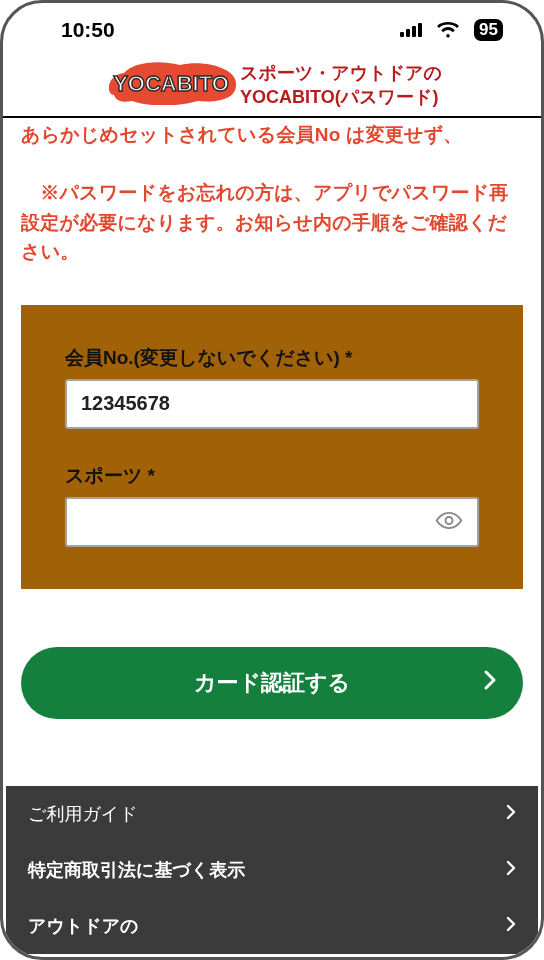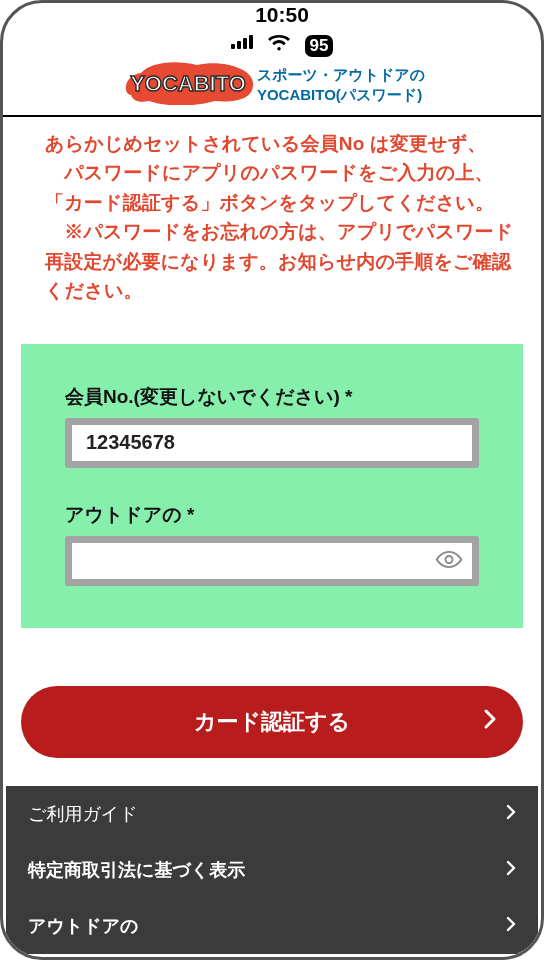--- a/index.html
+++ b/index.html
@@ -4,62 +4,62 @@
 <style>
   * { box-sizing: border-box; margin: 0; padding: 0; }
   html, body { width: 544px; height: 960px; font-family: -apple-system, "Hiragino Sans", "Hiragino Kaku Gothic ProN", Meiryo, sans-serif; }
   .device {
     width: 544px; height: 960px; position: relative;
     border: 3px solid #555; border-radius: 42px; overflow: hidden;
     background: #fff;
   }
   .status-bar {
     height: 54px; display: flex; align-items: center; justify-content: space-between;
-    padding: 0 38px 0 58px; font-weight: 600; font-size: 21px; flex-direction: column;
+    padding: 0 38px 0 58px; font-weight: 600; font-size: 21px;
   }
-  .status-right { display: flex; align-items: flex-start; gap: 15px; }
+  .status-right { display: flex; align-items: center; gap: 15px; }
   .signal-icon, .wifi-icon { display: inline-flex; }
   .battery-badge {
     background: #000; color: #fff; border-radius: 7px; padding: 1px 5px;
     font-size: 17px; font-weight: 700; display: inline-flex; align-items: center;
   }
   .header {
     display: flex; align-items: center; justify-content: center; gap: 0;
     padding: 4px 6px 6px; border-bottom: 2px solid #000;
   }
   .logo {
     position: relative;
   }
   .logo-shape {
     width: 138px; height: 44px;
   }
-  .header-tag { font-size: 15px; line-height: 1.35; color: #0369a1; font-weight: 600; }
+  .header-tag { font-size: 18px; line-height: 1.35; color: #b91c1c; font-weight: 600; }
   .content { padding: 0 18px; }
   .notice {
     color: #E2472F; font-size: 19px; line-height: 1.55; font-weight: 600;
-    padding-top: 12px; letter-spacing: .2px; margin-left: 24px;
+    padding-top: 2px; letter-spacing: .2px;
   }
   .form-card {
-    background: #86efac; margin-top: 38px; padding: 40px 44px 42px;
+    background: #a16207; margin-top: 38px; padding: 40px 44px 42px;
   }
   .field-label { font-weight: 700; font-size: 19px; margin-bottom: 8px; color:#111;}
   .field-input {
-    width: 100%; height: 50px; border: 7px solid #a3a3a3; border-radius: 3px;
+    width: 100%; height: 50px; border: 2px solid #a3a3a3; border-radius: 3px;
     background: #fff; font-size: 20px; padding: 8px 14px; font-weight: 600;
     color:#222;
   }
   .field-wrap { position: relative; }
   .eye-btn {
     position: absolute; right: 10px; top: 50%; transform: translateY(-50%);
     background: none; border: none; padding: 6px; cursor: pointer; color:#777;
   }
   .gap { height: 34px; }
   .submit-btn {
     margin: 58px 0 0; width: 100%; height: 72px; border: none; border-radius: 36px;
-    background: #b91c1c; color: #fff; font-size: 22px; font-weight: 600;
+    background: #15803d; color: #fff; font-size: 22px; font-weight: 600;
     display: flex; align-items: center; justify-content: center; position: relative;
     cursor: pointer;
   }
   .submit-chevron { position: absolute; right: 26px; top: 50%; transform: translateY(-50%); color:#fff; }
   .footer {
     position: absolute; left: 3px; right: 3px; bottom: 3px;
     background: #3B3B3B; color: #fff;
   }
   .footer-item {
     height: 56px; display: flex; align-items: center; justify-content: space-between;
@@ -104,31 +104,31 @@
     </span>
     <div class="header-tag">
       <div>スポーツ・アウトドアの</div>
       <div>YOCABITO(パスワード)</div>
     </div>
   </div>
 
   <div class="content">
     <div class="notice">
       <span>あらかじめセットされている会員No は変更せず、</span><br>
-      <span>　パスワードにアプリのパスワードをご入力の上、「カード認証する」ボタンをタップしてください。</span><br>
+      <br>
       <span>　※パスワードをお忘れの方は、アプリでパスワード再設定が必要になります。お知らせ内の手順をご確認ください。</span>
     </div>
 
     <div class="form-card">
       <div class="field-label">会員No.(変更しないでください) *</div>
       <div class="field-wrap">
         <input class="field-input" type="text" value="12345678" style="">
       </div>
       <div class="gap"></div>
-      <div class="field-label">アウトドアの *</div>
+      <div class="field-label">スポーツ *</div>
       <div class="field-wrap">
         <input class="field-input" type="password" value="" style="">
         <button class="eye-btn">
           <span>
             <svg width="28" height="28" viewBox="0 0 24 24" fill="none" stroke="#8a8a8a" stroke-width="1.6">
                 <path d="M1.5 12S5 5.5 12 5.5 22.5 12 22.5 12 19 18.5 12 18.5 1.5 12 1.5 12z"></path>
                 <circle cx="12" cy="12" r="3"></circle>
               </svg>
           </span>
         </button>

